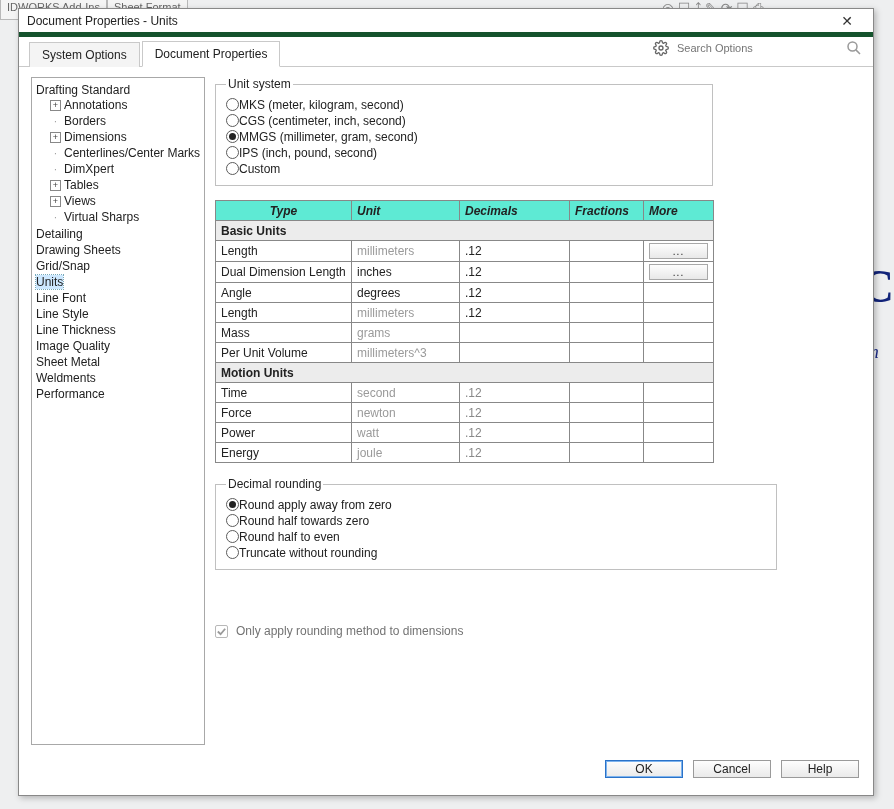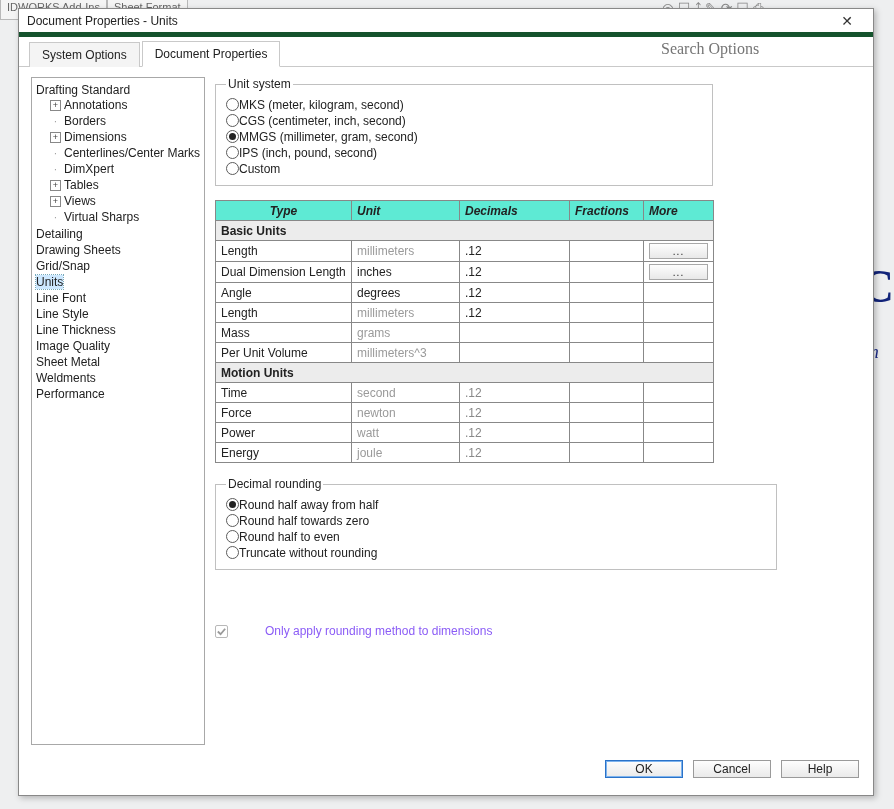--- a/index.html
+++ b/index.html
@@ -18,21 +18,21 @@
   .dialog { position:absolute; left:18px; top:8px; width:856px; height:788px; background:#fff; border:1px solid #888; box-shadow:2px 2px 6px rgba(0,0,0,0.25); display:flex; flex-direction:column; }
   .titlebar { height:28px; display:flex; align-items:center; padding:0 8px; border-bottom:5px solid #14532d; }
   .titlebar .title { flex:0 0 auto; font-size:12px; }
   .titlebar .spacer { flex:1; }
   .titlebar .closebtn { width:36px; height:22px; display:flex; align-items:center; justify-content:center; font-size:14px; color:#333; }
 
   .tabrow { position:relative; height:30px; border-bottom:1px solid #c9c9c9; padding:0 10px; display:flex; align-items:flex-end; }
   .tabrow .tab { padding:5px 12px; border:1px solid #c9c9c9; border-bottom:none; background:#f4f4f4; font-size:12px; margin-right:2px; position:relative; top:1px; cursor:default; }
   .tabrow .tab.active { background:#fff; border-bottom:1px solid #fff; }
   .tabrow .search { position:absolute; right:10px; top:2px; display:flex; align-items:center; gap:6px; width:210px; }
-  .tabrow .search input { flex:1; border:none; outline:none; font-size:16px; color:#ef4444; background:transparent;font-family:Liberation Serif, serif; }
+  .tabrow .search input { flex:1; border:none; outline:none; font-size:11px; color:#ef4444; background:transparent; }
   .tabrow .search .mag { width:18px; height:18px; color:#999; }
   .gear { width:16px; height:16px; color:#666; }
 
   .body { flex:1; display:flex; padding:10px 12px 8px 12px; gap:10px; overflow:hidden; }
 
   
   .tree-pane { width:174px; border:1px solid #a8a8a8; padding:4px 2px; overflow:auto; }
   .tree, .tree ul { list-style:none; margin:0; padding:0; }
   .tree li { padding:1px 0 1px 0; white-space:nowrap; }
   .tree .node { display:flex; align-items:center; gap:3px; padding-left:2px; cursor:default; }
@@ -49,21 +49,21 @@
   fieldset.group > legend { font-size:12px; padding:0 2px; }
 
   .radio-row, .check-row { display:flex; align-items:flex-start; padding:1px 0; }
   .radio, .checkbox { width:13px; height:13px; border:1px solid #5c5c5c; border-radius:50%; display:inline-flex; align-items:center; justify-content:center; background:#fff; }
   .radio.checked::after { content:""; width:7px; height:7px; border-radius:50%; background:#222; }
   .checkbox { border-radius:2px; }
   .checkbox.checked { background:#fff; }
   .checkbox.checked svg { display:block; }
   .checkbox svg { display:none; width:11px; height:11px; }
   .checkbox.disabled { border-color:#b8b8b8; }
-  .disabled-text { color:#8b5cf6;margin-left:29px; }
+  .disabled-text { color:#737373; }
 
   
   table.units { border-collapse:collapse; width:498px; table-layout:fixed; }
   table.units th, table.units td { border:1px solid #888; padding:2px 5px; font-size:12px; height:20px; vertical-align:middle; }
   table.units th { background:#5eead4; font-weight:normal; text-align:left;font-style:italic; }
   table.units th.center { text-align:center; font-weight:bold; }
   table.units col.c-type { width:136px; }
   table.units col.c-unit { width:108px; }
   table.units col.c-dec  { width:110px; }
   table.units col.c-frac { width:74px; }
@@ -364,21 +364,21 @@
             <td></td>
               <td></td>
           </tr>
         </tbody>
       </table>
 
       <fieldset class="group" style="width:562px">
         <legend>Decimal rounding</legend>
         <div class="radio-row">
             <span class="radio checked"></span>
-            <span>Round half away from half</span>
+            <span>Round apply away from zero</span>
           </div>
         <div class="radio-row">
             <span class="radio"></span>
             <span>Round half towards zero</span>
           </div>
         <div class="radio-row">
             <span class="radio"></span>
             <span>Round half to even</span>
           </div>
         <div class="radio-row">

